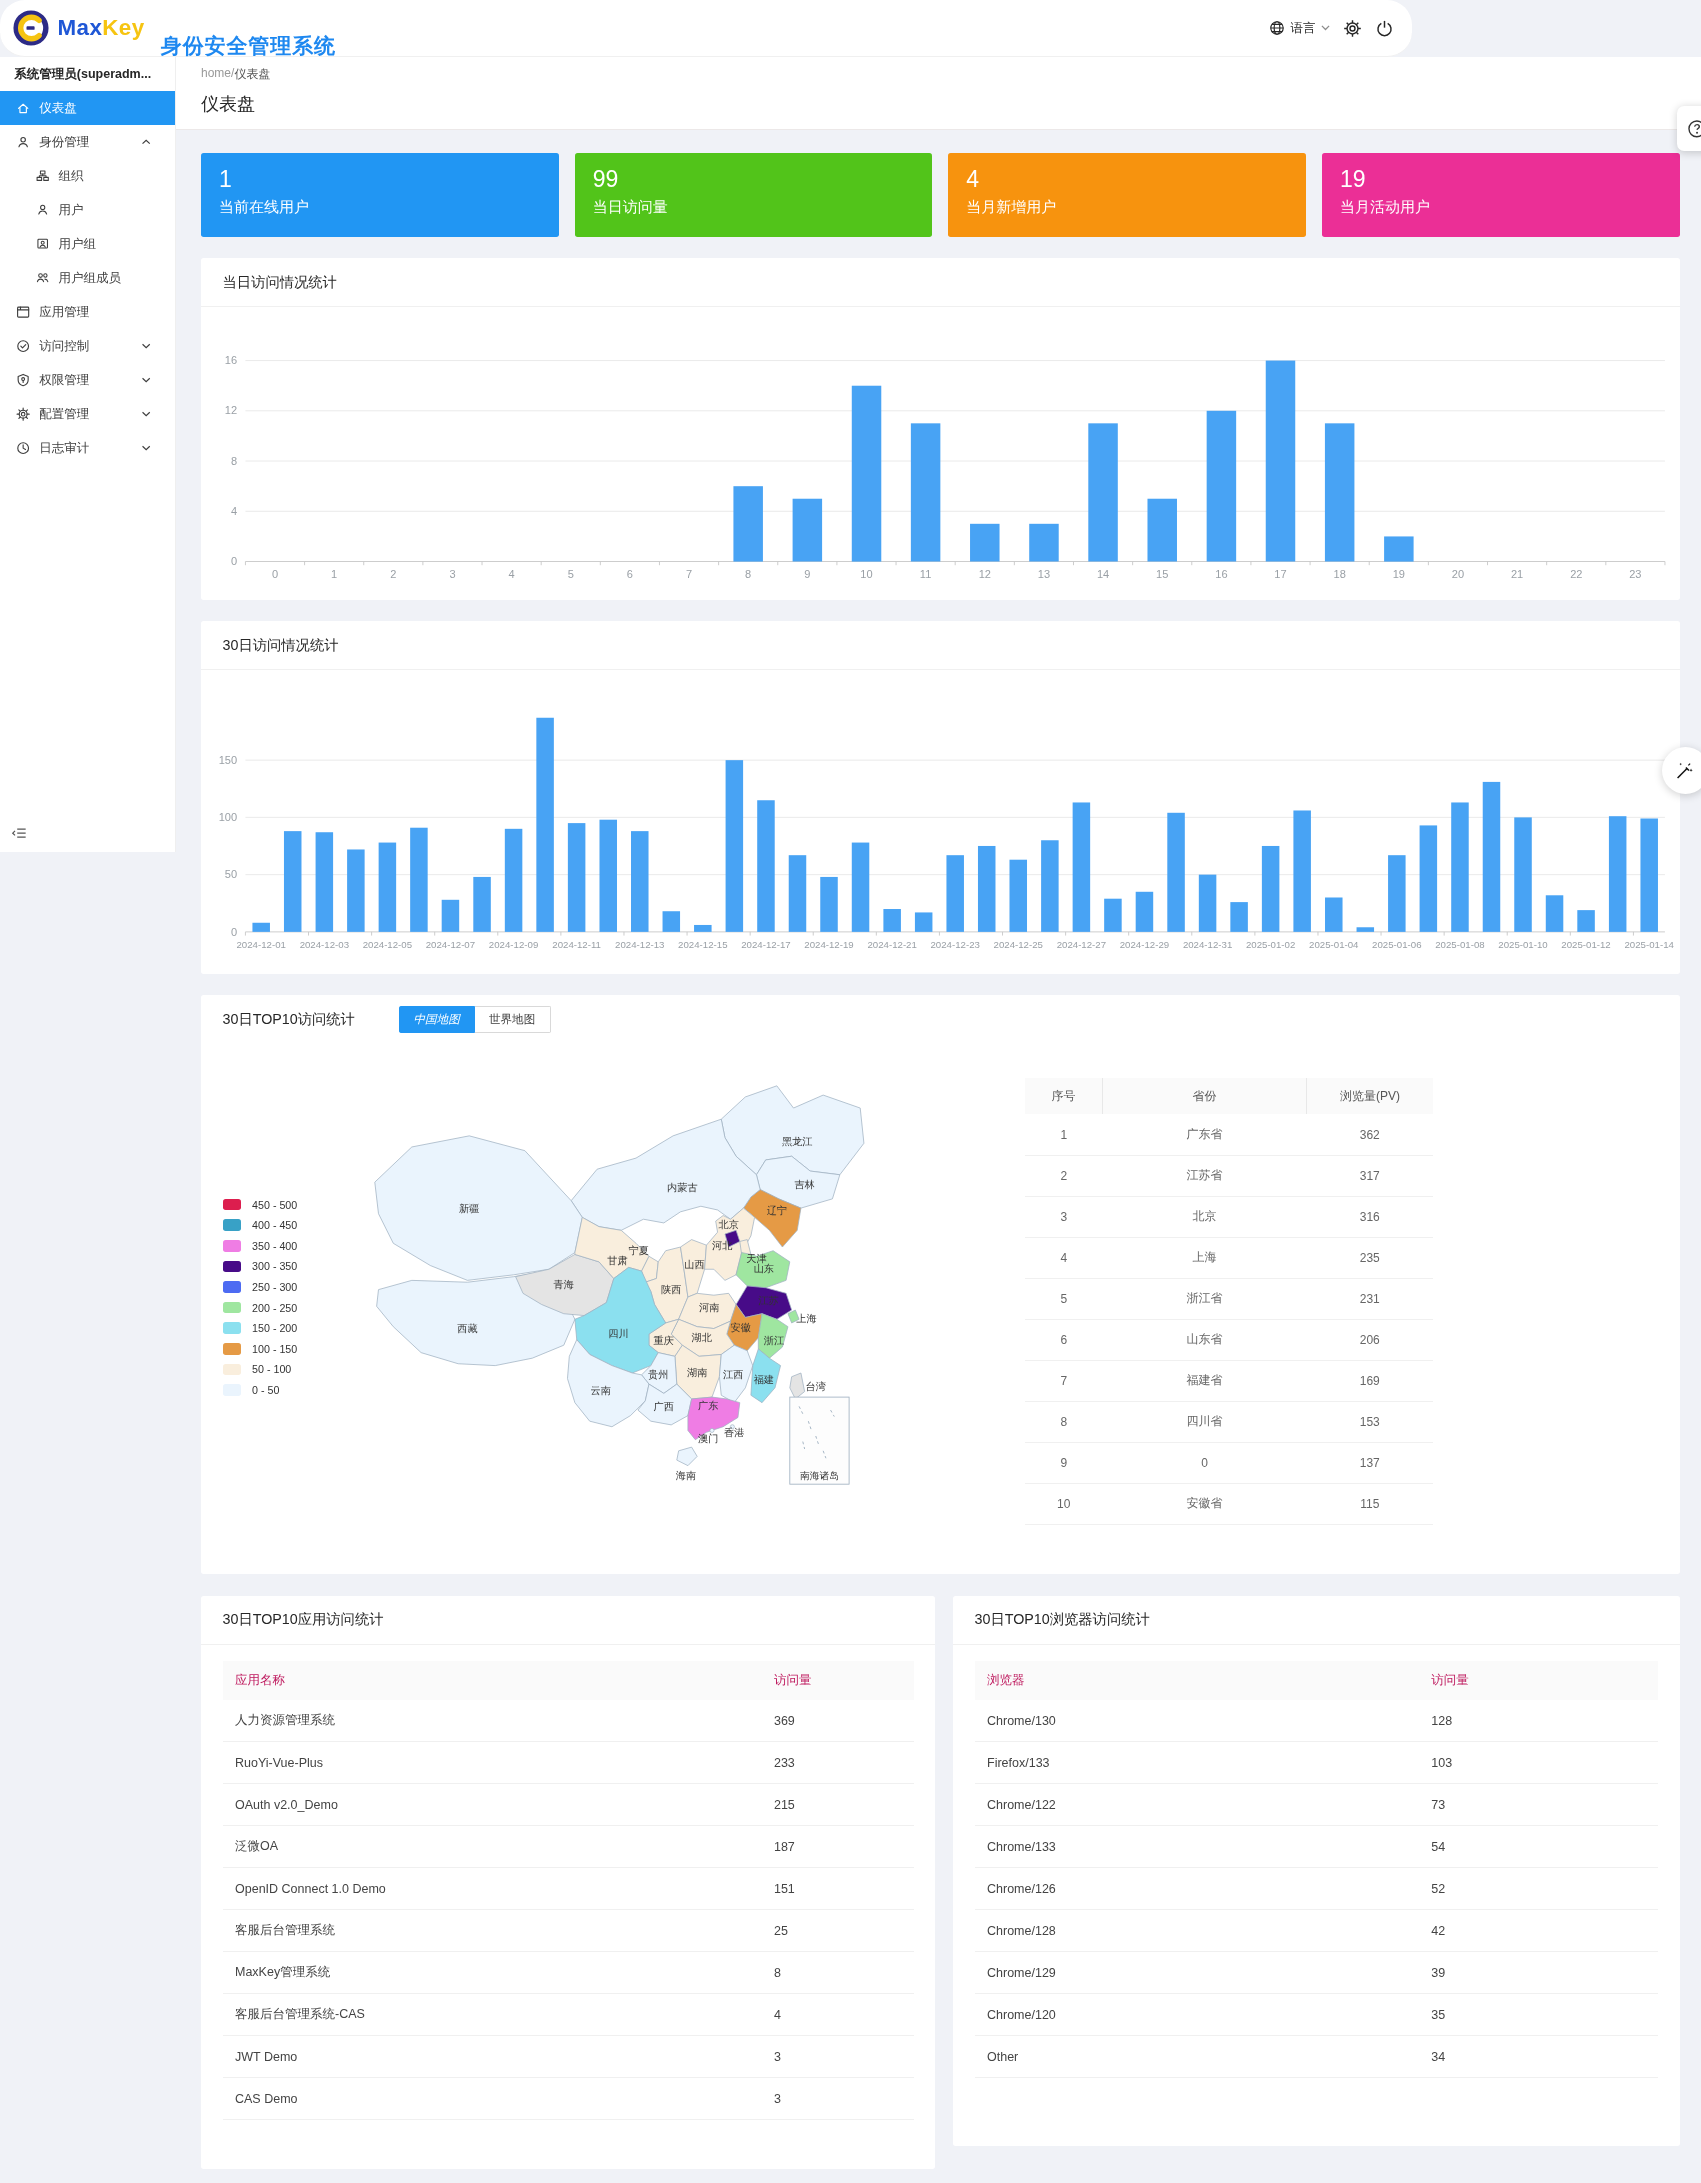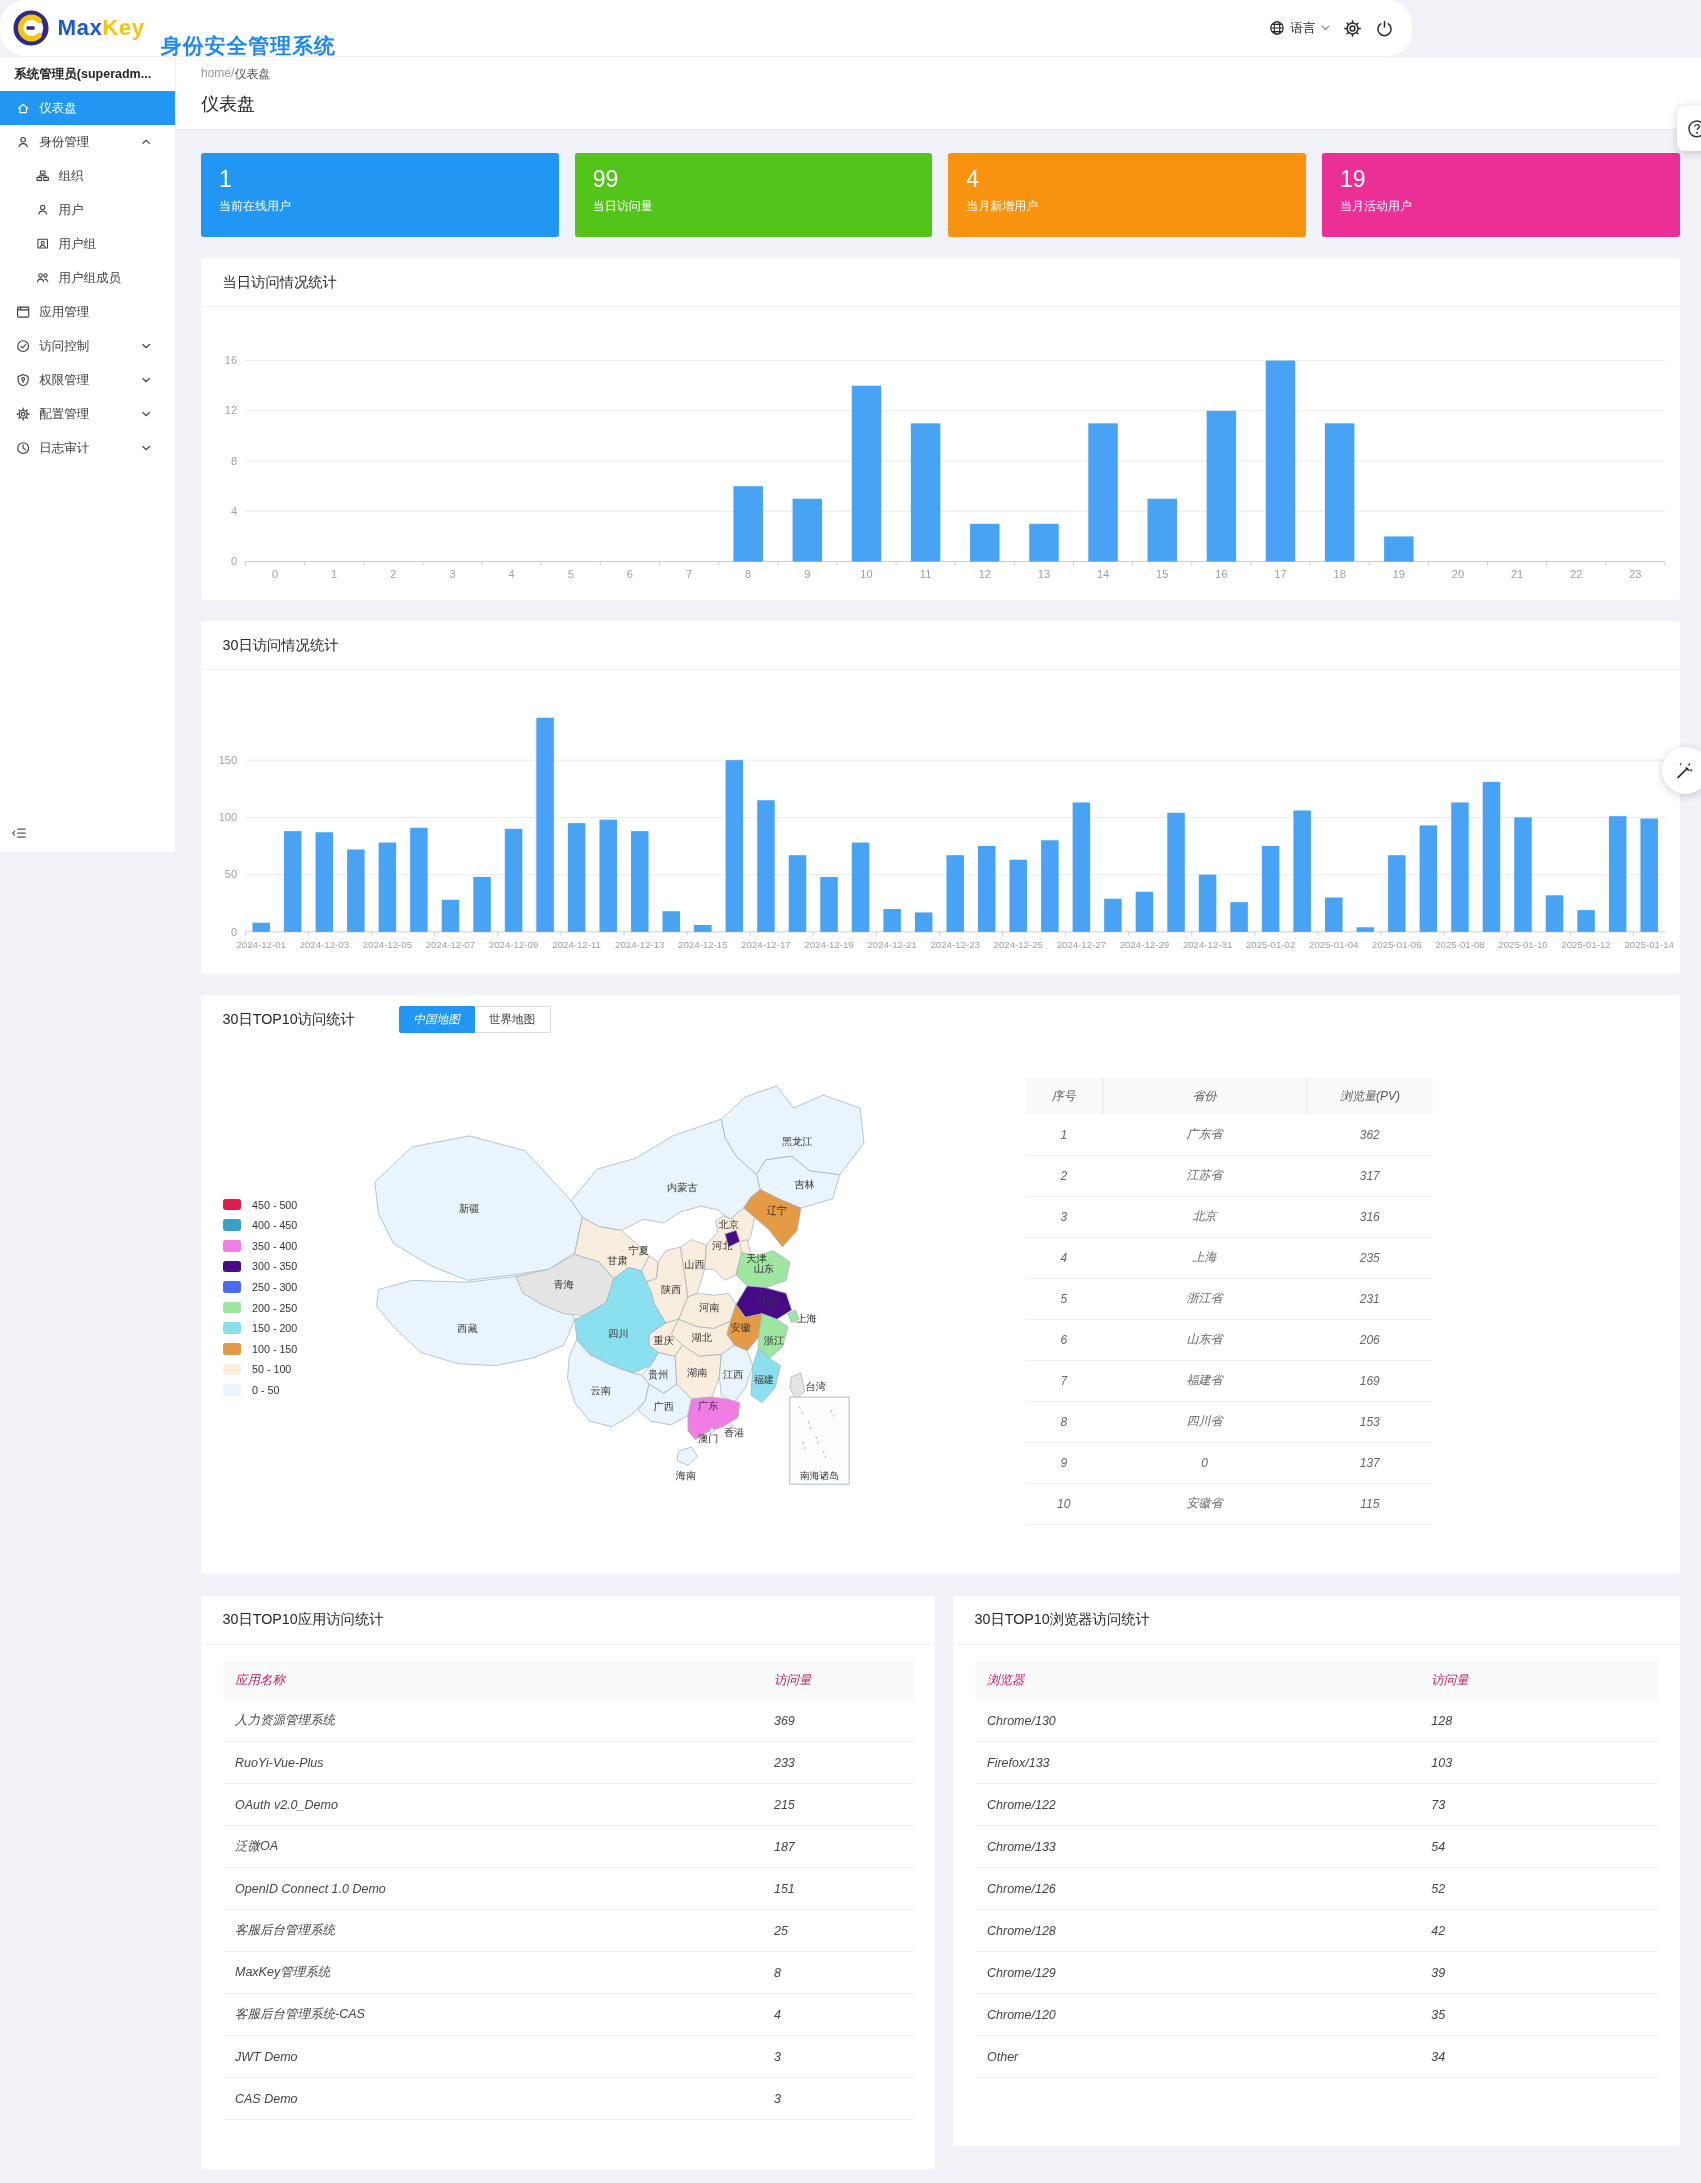--- a/index.html
+++ b/index.html
@@ -33,21 +33,21 @@
   .topwhite { background:#fff; border-bottom:0.9px solid #ece8e8; padding:9px 0 12.5px 25px; }
   .breadcrumb { font-size:12px; color:#999; display:flex; gap:0; }
   .breadcrumb .cur { color:#555; }
   .page-title { font-size:18px; font-weight:500; color:#262626; margin-top:9px; }
   .content { padding:23px 21.5px 16px 25px; }
 
   
   .cards-row { display:flex; gap:16px; }
   .stat-card { flex:1; height:84px; border-radius:2.7px; padding:11.6px 18px; color:#fff; }
   .stat-num { font-size:23px; font-weight:500; line-height:30px; }
-  .stat-label { font-size:12px; margin-top:3.6px; }
+  .stat-label { font-size:15px; margin-top:3.6px; }
 
   
   .card { background:#fff; border-radius:2.7px; margin-top:21.5px; }
   .card-title { height:49px; display:flex; align-items:center; padding:0 21.5px; font-size:14.3px; color:#262626; border-bottom:0.9px solid #f0f0f0; }
   .chart-body { padding:12.5px 1.8px 3.6px; }
   .chart-body svg { display:block; width:100%; height:auto; }
 
   
   .tabgroup { display:flex; margin-left:19.7px; }
   .tabgroup .tab { height:27px; min-width:76px; padding:0 10.7px; font-size:11.6px; display:flex; align-items:center; justify-content:center; background:#fff; border:0.9px solid #d9d9d9; color:#3d3d3d; cursor:pointer; }
@@ -55,21 +55,21 @@
   .tabgroup .tab:last-child { border-radius:0 1.8px 1.8px 0; border-left:none; }
   .tabgroup .tab.active { background:#2196f3; border-color:#2196f3; color:#fff; }
   .map-body { position:relative; height:530px; }
   .map-legend { position:absolute; left:22.4px; top:150px; }
   .legend-item { display:flex; align-items:center; height:20.6px; }
   .legend-swatch { width:18px; height:11.6px; border-radius:2.7px; margin-right:10.7px; }
   .legend-label { font-size:10.7px; color:#333; }
   .map-svg { position:absolute; left:157px; top:27px; }
   .map-table { position:absolute; left:824px; top:34px; width:408px; }
 
-  table { border-collapse:collapse; width:100%;font-style:italic; }
+  table { border-collapse:collapse; width:100%; }
   .ptable th { background:#fafafa; font-weight:normal; font-size:12px; color:#555; height:36px; }
   .ptable th + th { border-left:0.9px solid #e8e8e8; }
   .ptable td { height:41px; text-align:center; font-size:12px; color:#666; border-bottom:0.9px solid #f0f0f0; }
 
   
   .bottom-row { display:flex; gap:18px; margin-top:21.5px; align-items:flex-start; }
   .bcard-left { flex:0 0 734px; min-height:573px; }
   .bcard-right { flex:1; min-height:550px; }
   .btable { margin:16px 21.5px 0; width:calc(100% - 43px); }
   .btable th { background:#fafafa; font-weight:normal; font-size:12.5px; color:#be185d; height:39px; text-align:left; padding-left:12.5px; }

